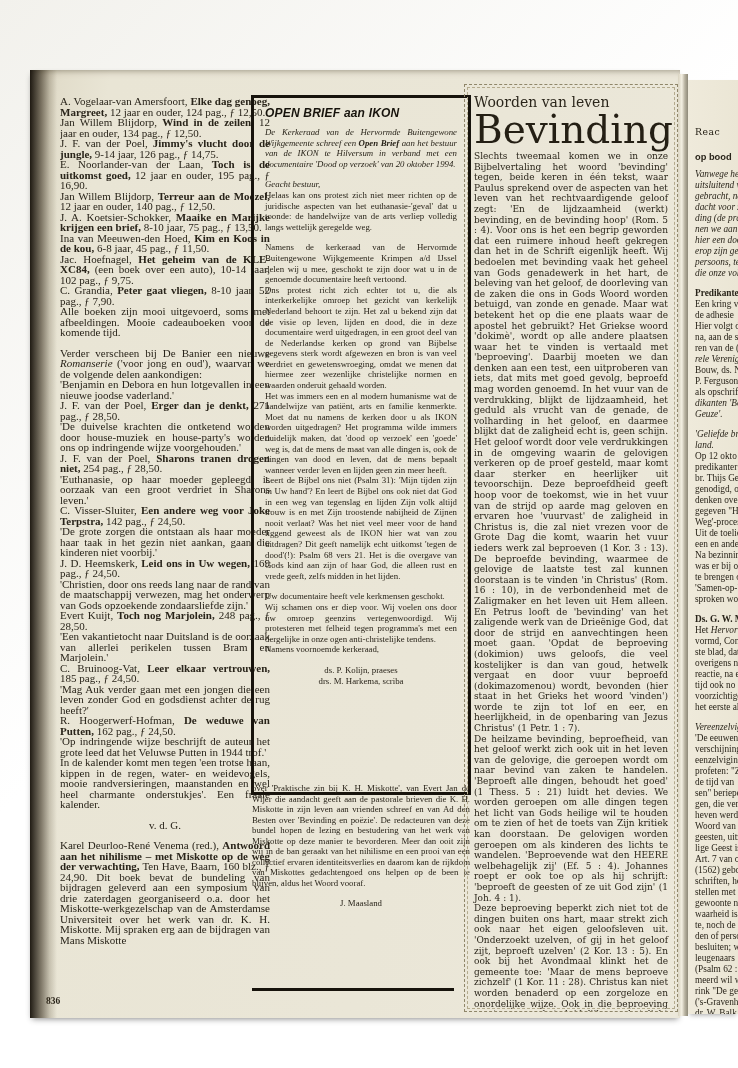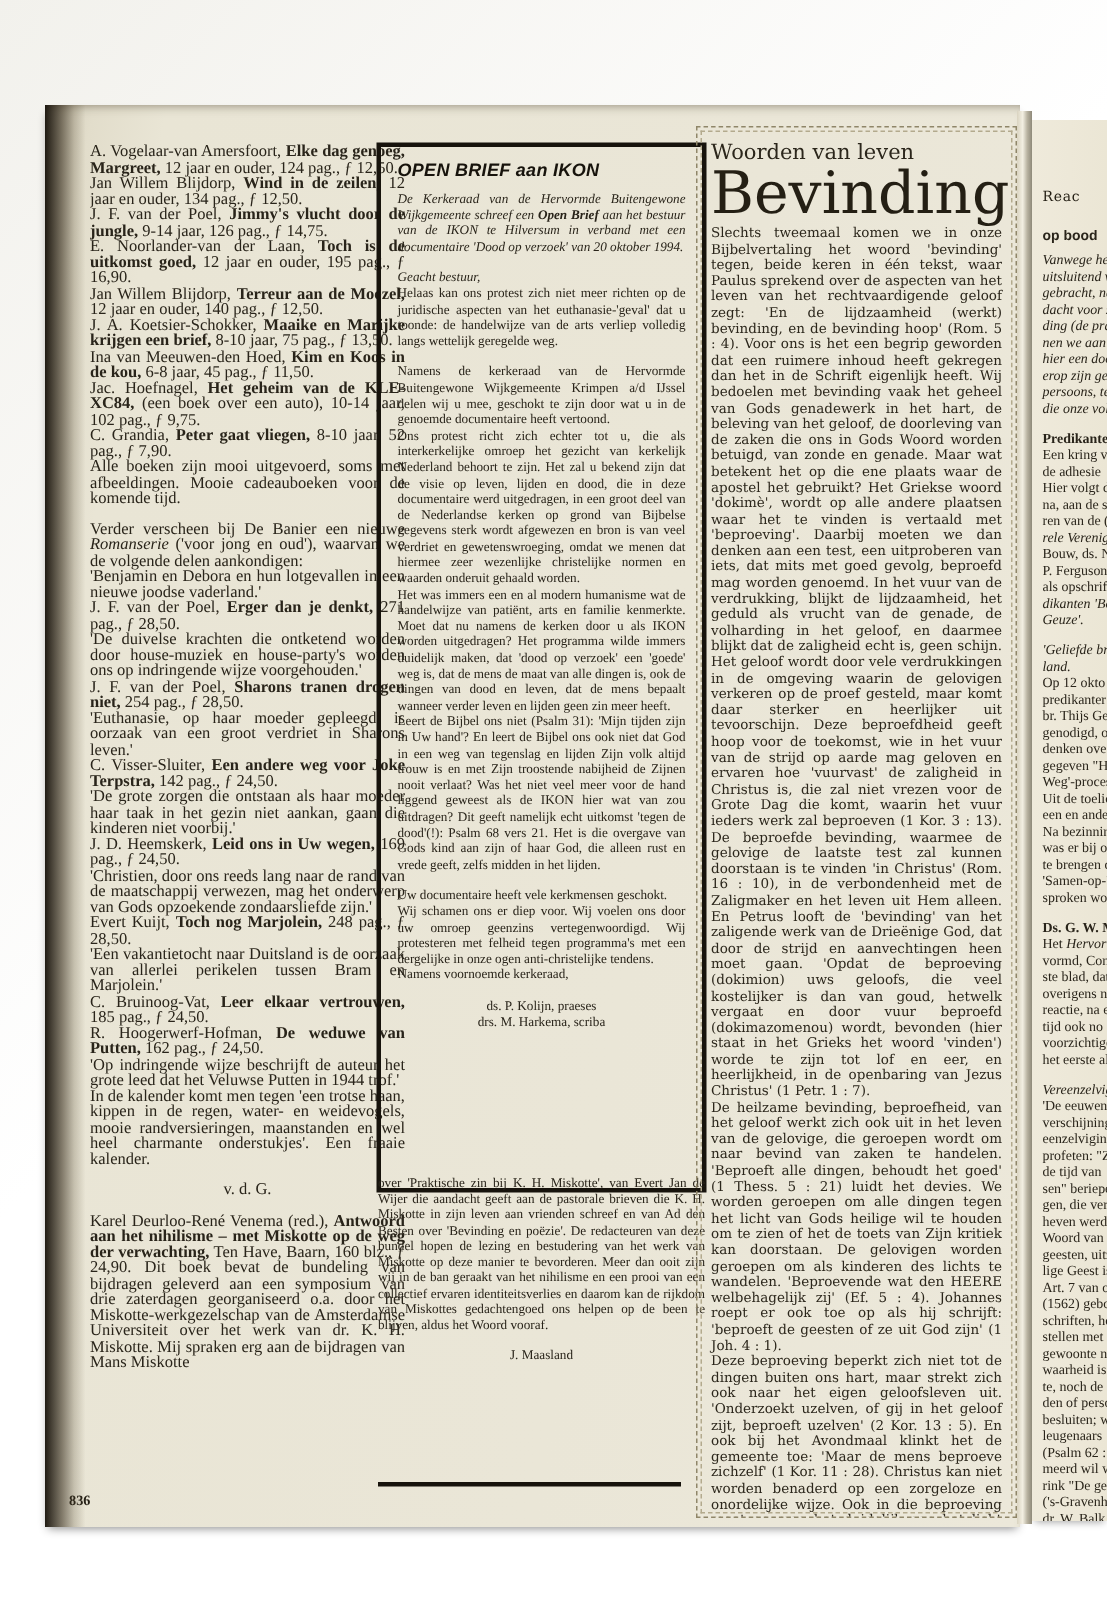--- a/index.html
+++ b/index.html
@@ -85,20 +85,21 @@
         <p class="rp"><span>'De duivelse krachten die ontketend worden door house-muziek en house-party's worden ons op indringende wijze voorgehouden.'</span></p>
         <p class="rp"><span>J. F. van der Poel, </span><span class="sb">Sharons tranen drogen niet,</span><span> 254 pag., ƒ 28,50.</span></p>
         <p class="rp"><span>'Euthanasie, op haar moeder gepleegd, is oorzaak van een groot verdriet in Sharons leven.'</span></p>
         <p class="rp"><span>C. Visser-Sluiter, </span><span class="sb">Een andere weg voor Joke Terpstra,</span><span> 142 pag., ƒ 24,50.</span></p>
         <p class="rp"><span>'De grote zorgen die ontstaan als haar moeder haar taak in het gezin niet aankan, gaan die kinderen niet voorbij.'</span></p>
         <p class="rp"><span>J. D. Heemskerk, </span><span class="sb">Leid ons in Uw wegen,</span><span> 169 pag., ƒ 24,50.</span></p>
         <p class="rp"><span>'Christien, door ons reeds lang naar de rand van de maatschappij verwezen, mag het onderwerp van Gods opzoekende zondaarsliefde zijn.'</span></p>
         <p class="rp"><span>Evert Kuijt, </span><span class="sb">Toch nog Marjolein,</span><span> 248 pag., ƒ 28,50.</span></p>
         <p class="rp"><span>'Een vakantietocht naar Duitsland is de oorzaak van allerlei perikelen tussen Bram en Marjolein.'</span></p>
         <p class="rp"><span>C. Bruinoog-Vat, </span><span class="sb">Leer elkaar vertrouwen,</span><span> 185 pag., ƒ 24,50.</span></p>
+        <p class="rp"><span>'Mag Auk verder gaan met een jongen die een leven zonder God en godsdienst achter de rug heeft?'</span></p>
         <p class="rp"><span>R. Hoogerwerf-Hofman, </span><span class="sb">De weduwe van Putten,</span><span> 162 pag., ƒ 24,50.</span></p>
         <p class="rp"><span>'Op indringende wijze beschrijft de auteur het grote leed dat het Veluwse Putten in 1944 trof.'</span></p>
         <p class="rp"><span>In de kalender komt men tegen 'een trotse haan, kippen in de regen, water- en weidevogels, mooie randversieringen, maanstanden en wel heel charmante onderstukjes'. Een fraaie kalender.</span></p>
         <p class="rp gap right"><span>v. d. G.</span></p>
         <p class="rp gap"><span>Karel Deurloo-René Venema (red.), </span><span class="sb">Antwoord aan het nihilisme – met Miskotte op de weg der verwachting,</span><span> Ten Have, Baarn, 160 blz., ƒ 24,90. Dit boek bevat de bundeling van bijdragen geleverd aan een symposium van drie zaterdagen georganiseerd o.a. door het Miskotte-werkgezelschap van de Amsterdamse Universiteit over het werk van dr. K. H. Miskotte. Mij spraken erg aan de bijdragen van Mans Miskotte</span></p>
       </div>
 
     <div class="openbrief">
       <div class="ob-title">OPEN BRIEF aan IKON</div>
       <div>

